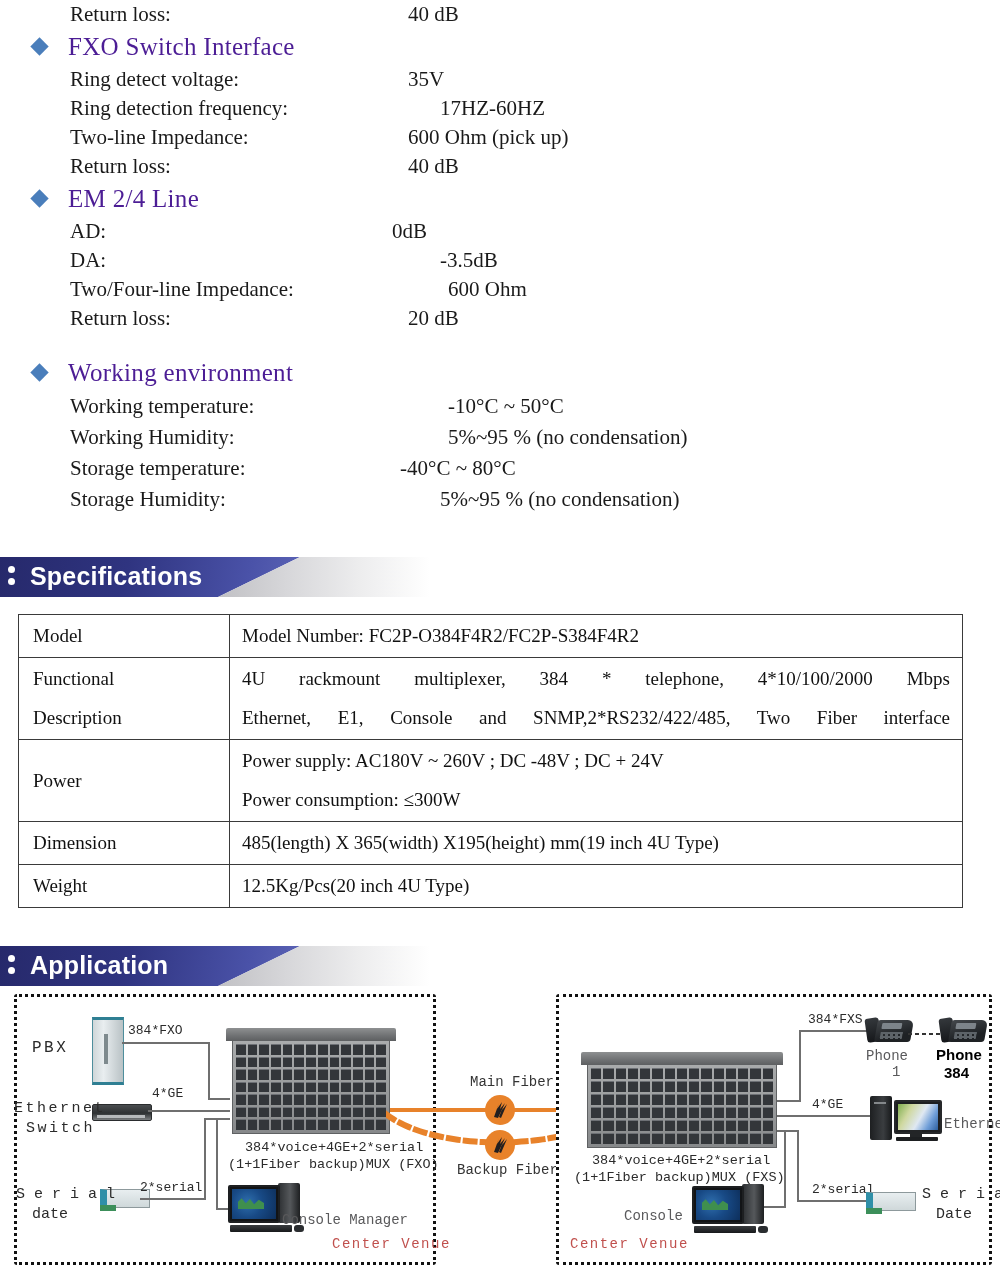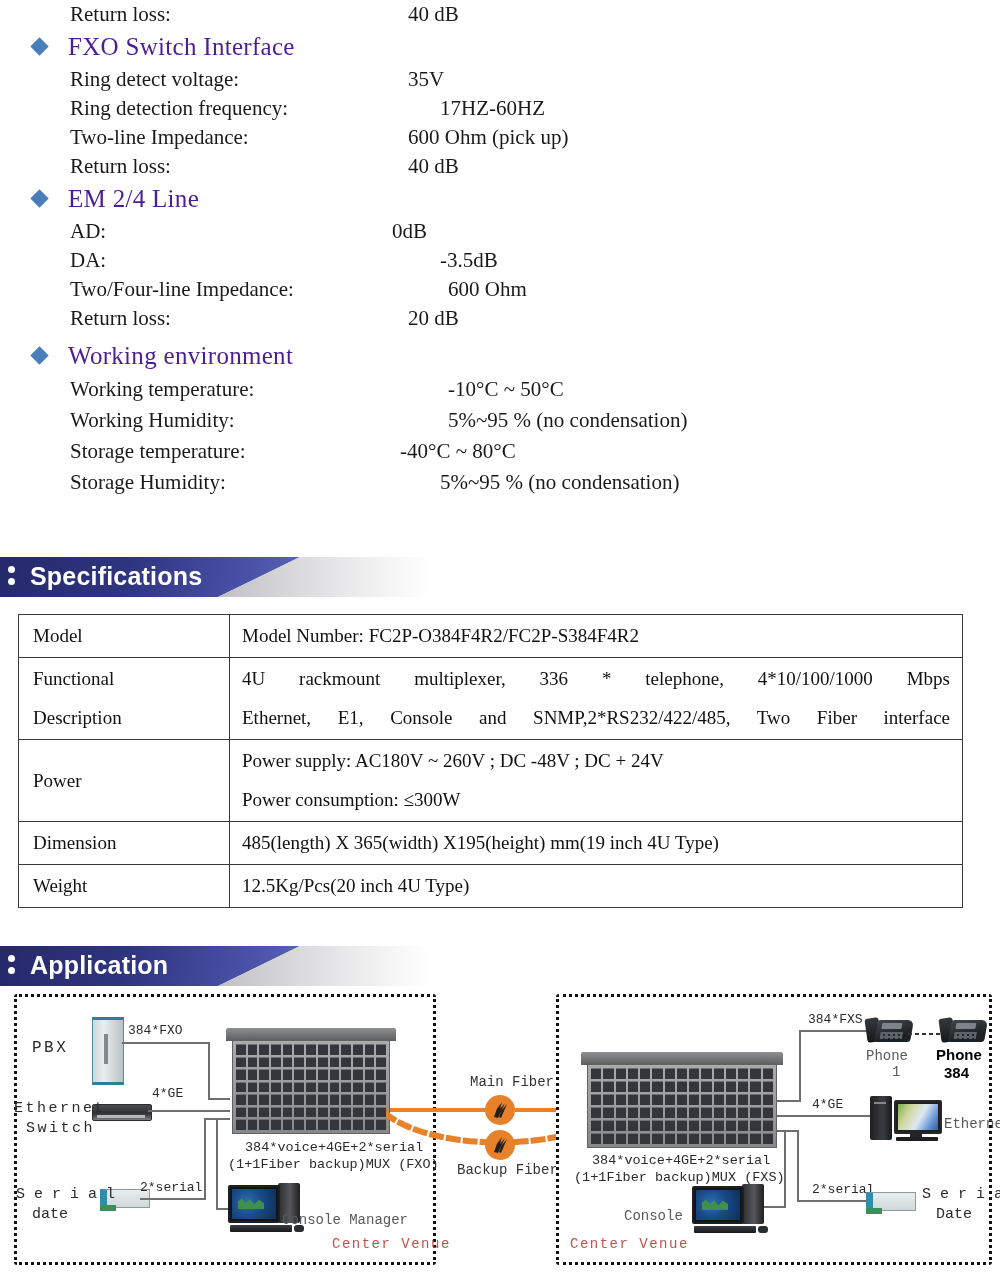--- a/index.html
+++ b/index.html
@@ -186,21 +186,21 @@
   </div>
   <div class="spec-row">
     <span class="lbl">Two/Four-line Impedance:</span>
     <span class="val" style="left:448px;">600 Ohm</span>
   </div>
   <div class="spec-row">
     <span class="lbl">Return loss:</span>
     <span class="val" style="left:408px;">20 dB</span>
   </div>
 
-  <div class="head-row" style="margin-top:5px;">
+  <div class="head-row" style="margin-top:22px;">
     <span class="dia"></span>
     <span class="htxt">Working environment</span>
   </div>
 
   <div class="spec-row" style="height:31px;line-height:31px;">
     <span class="lbl">Working temperature:</span>
     <span class="val" style="left:448px;">-10°C ~ 50°C</span>
   </div>
   <div class="spec-row" style="height:31px;line-height:31px;">
     <span class="lbl">Working Humidity:</span>
@@ -233,21 +233,21 @@
     <td class="v">
       <span class="line">Model Number: FC2P-O384F4R2/FC2P-S384F4R2</span>
     </td>
   </tr>
   <tr>
     <td class="k">
       <span class="line">Functional</span>
       <span class="line">Description</span>
     </td>
     <td class="v">
-      <span class="line just">4U rackmount multiplexer, 336 * telephone, 4*10/100/1000 Mbps</span>
+      <span class="line just">4U rackmount multiplexer, 384 * telephone, 4*10/100/2000 Mbps</span>
       <span class="line just">Ethernet, E1, Console and SNMP,2*RS232/422/485, Two Fiber interface</span>
     </td>
   </tr>
   <tr>
     <td class="k">Power</td>
     <td class="v">
       <span class="line">Power supply: AC180V ~ 260V ; DC -48V ; DC + 24V</span>
       <span class="line">Power consumption: ≤300W</span>
     </td>
   </tr>

